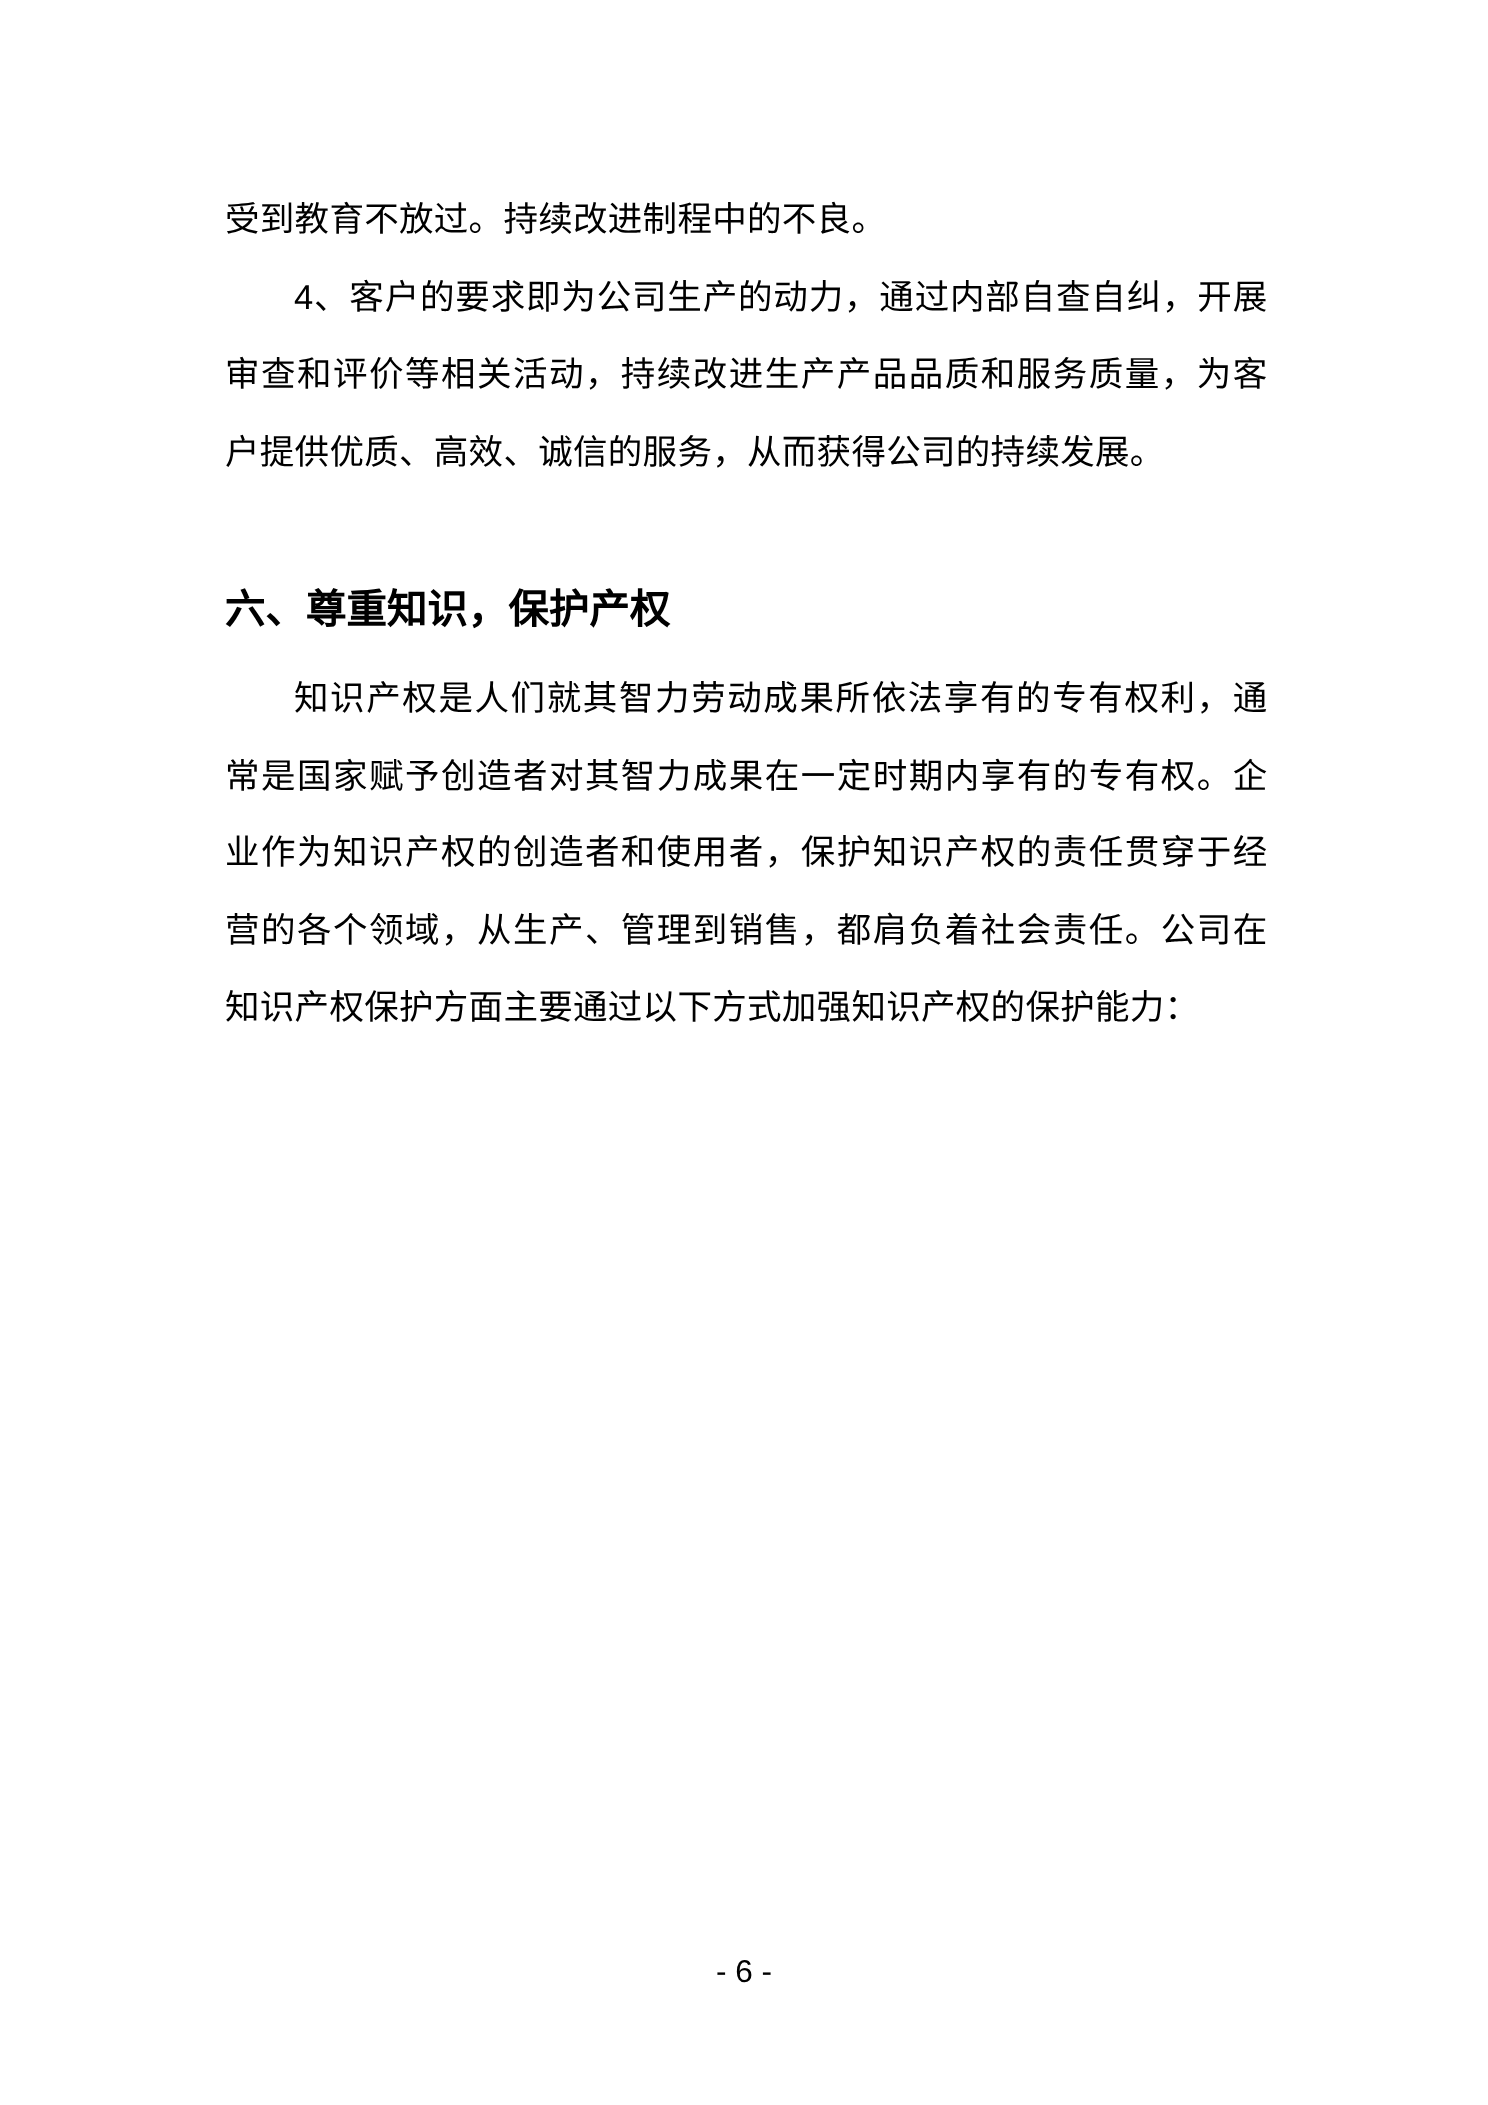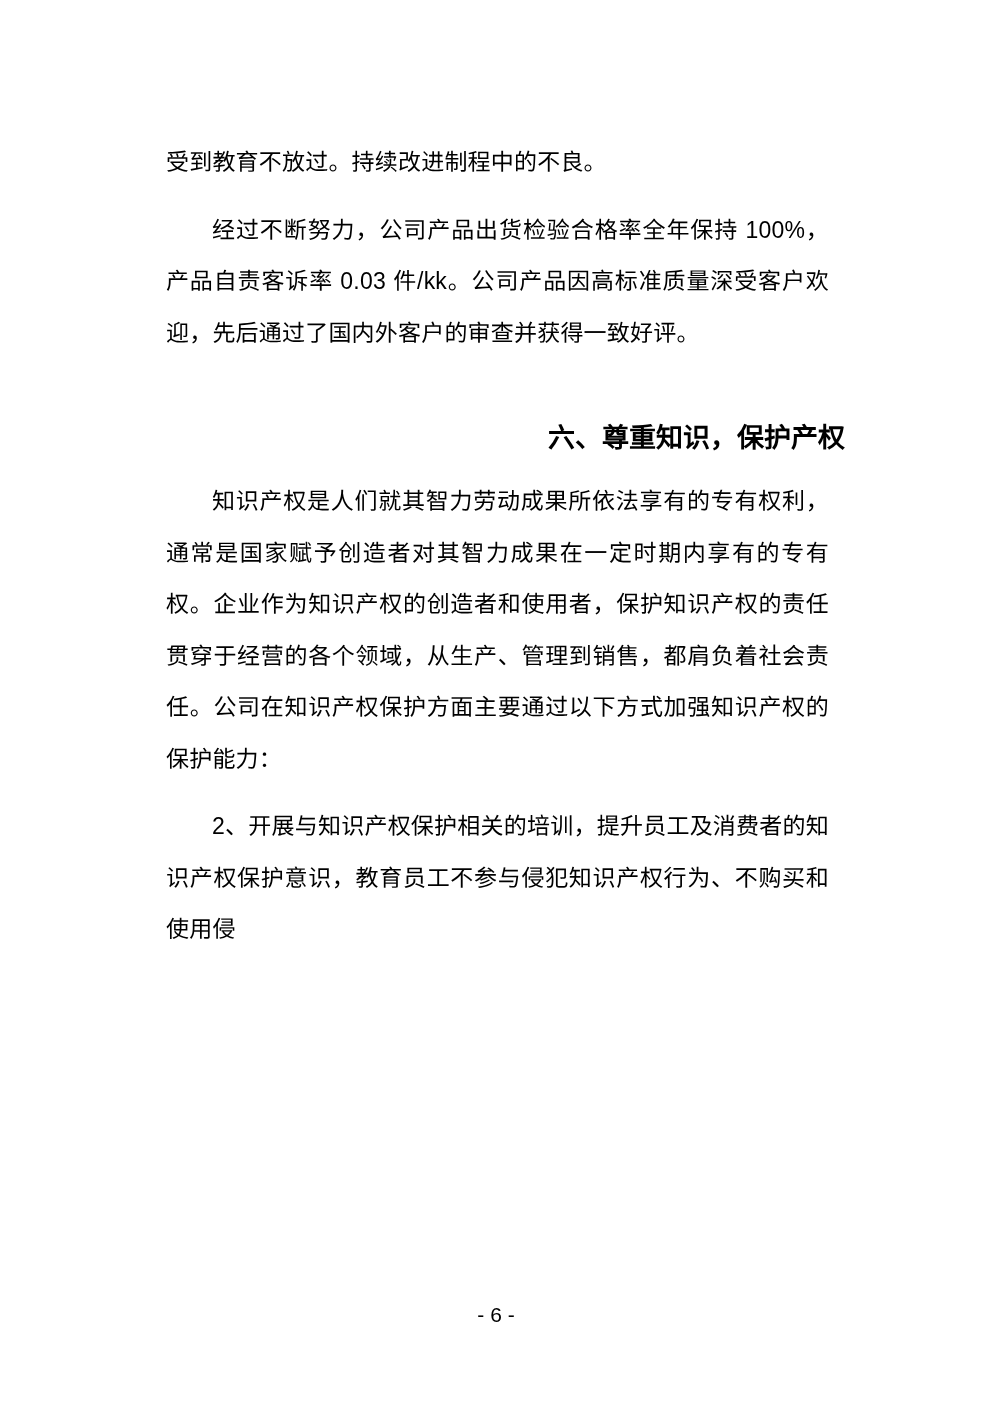--- a/index.html
+++ b/index.html
@@ -12,61 +12,60 @@
     width: 992px;
     height: 1403px;
     background: #ffffff;
     color: #000000;
     overflow: hidden;
     box-sizing: border-box;
     padding: 121px 147px 0 150px;
     font-family: "Liberation Sans", "Liberation Serif", "DejaVu Serif", serif;
   }
   .body-para {
-    margin: 16px;
+    margin: 0;
     font-size: 23px;
     line-height: 51.5px;
     text-align: justify;
     text-indent: 2em;
     letter-spacing: 0.2px;
   }
   .body-para.no-indent {
     text-indent: 0;
   }
   .section-heading {
     margin: 57px 0 12px 0;
     font-size: 27px;
     line-height: 44px;
     font-weight: bold;
-    text-align: right;
+    text-align: left;
   }
   .page-footer {
     position: absolute;
     left: 0;
     top: 1300px;
     width: 100%;
     text-align: center;
     font-size: 21px;
     line-height: 30px;
     font-family: "Liberation Sans", "DejaVu Sans", sans-serif;
   }
 </style>
 </head>
 <body>
 
 <div class="page">
 
   <p class="body-para no-indent">受到教育不放过。持续改进制程中的不良。</p>
 
 
+  <p class="body-para">4、客户的要求即为公司生产的动力，通过内部自查自纠，开展审查和评价等相关活动，持续改进生产产品品质和服务质量，为客户提供优质、高效、诚信的服务，从而获得公司的持续发展。</p>
 
-  <p class="body-para">经过不断努力，公司产品出货检验合格率全年保持 100%，产品自责客诉率 0.03 件/kk。公司产品因高标准质量深受客户欢迎，先后通过了国内外客户的审查并获得一致好评。</p>
 
   <h2 class="section-heading">六、尊重知识，保护产权</h2>
 
   <p class="body-para">知识产权是人们就其智力劳动成果所依法享有的专有权利，通常是国家赋予创造者对其智力成果在一定时期内享有的专有权。企业作为知识产权的创造者和使用者，保护知识产权的责任贯穿于经营的各个领域，从生产、管理到销售，都肩负着社会责任。公司在知识产权保护方面主要通过以下方式加强知识产权的保护能力：</p>
 
 
-  <p class="body-para">2、开展与知识产权保护相关的培训，提升员工及消费者的知识产权保护意识，教育员工不参与侵犯知识产权行为、不购买和使用侵</p>
 
   <div class="page-footer">- 6 -</div>
 
 </div>
 
 </body></html>

